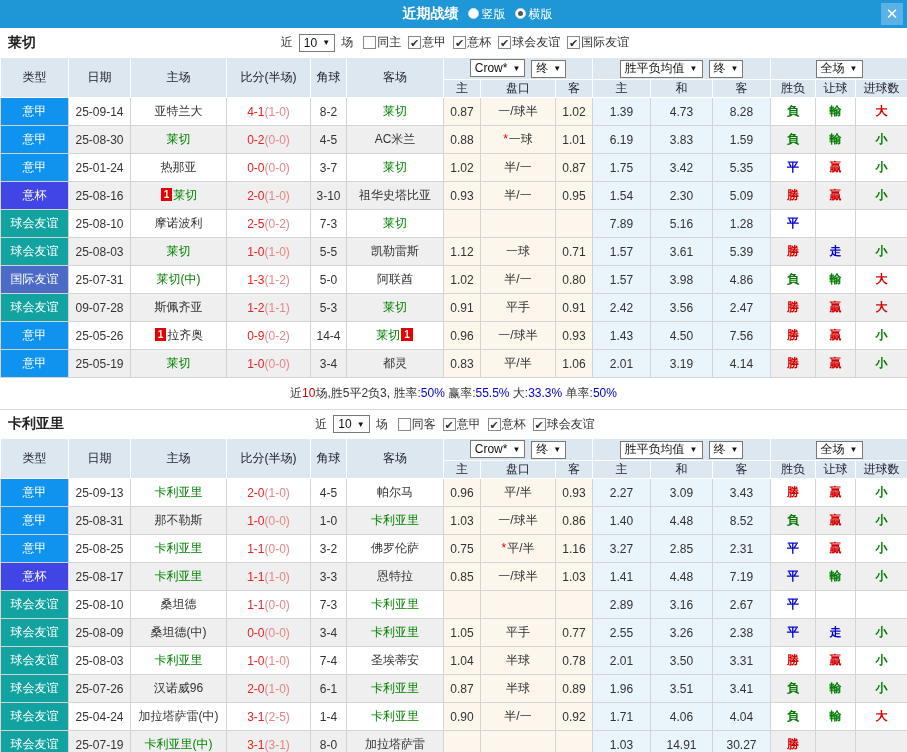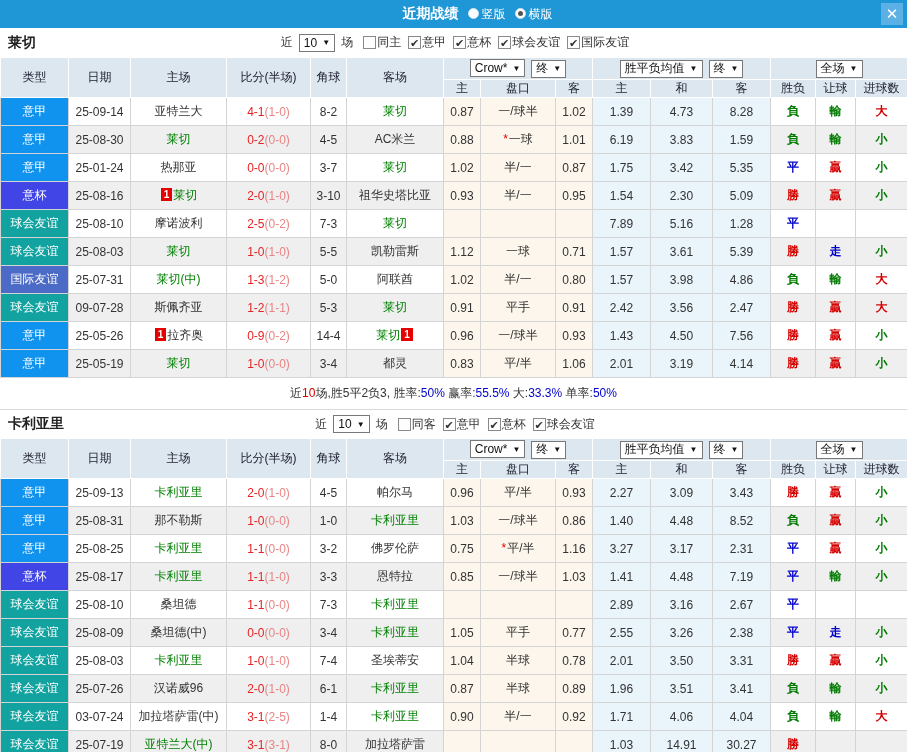--- a/index.html
+++ b/index.html
@@ -464,21 +464,21 @@
               <td class="c-type" style="background: rgb(15, 147, 239);">意甲</td>
               <td class="c-plain">25-08-25</td>
               <td class="c-plain"><span class="team green">卡利亚里</span></td>
               <td class="c-plain"><span class="score-full">1-1</span><span class="score-half">(0-0)</span></td>
               <td class="c-plain">3-2</td>
               <td class="c-plain"><span class="team">佛罗伦萨</span></td>
               <td class="c-odds">0.75</td>
               <td class="c-odds"><span class="star">*</span>平/半</td>
               <td class="c-odds">1.16</td>
               <td class="c-avg">3.27</td>
-              <td class="c-avg">3.17</td>
+              <td class="c-avg">2.85</td>
               <td class="c-avg">2.31</td>
               <td class="c-plain c-res" style="color: rgb(0, 0, 204);">平</td>
               <td class="c-plain c-res" style="color: rgb(212, 0, 0);">贏</td>
               <td class="c-plain c-res" style="color: rgb(0, 122, 0);">小</td>
             </tr>
             <tr class="even">
               <td class="c-type" style="background: rgb(65, 69, 230);">意杯</td>
               <td class="c-plain">25-08-17</td>
               <td class="c-plain"><span class="team green">卡利亚里</span></td>
               <td class="c-plain"><span class="score-full">1-1</span><span class="score-half">(1-0)</span></td>
@@ -557,39 +557,39 @@
               <td class="c-odds">0.89</td>
               <td class="c-avg">1.96</td>
               <td class="c-avg">3.51</td>
               <td class="c-avg">3.41</td>
               <td class="c-plain c-res" style="color: rgb(0, 122, 0);">負</td>
               <td class="c-plain c-res" style="color: rgb(0, 122, 0);">輸</td>
               <td class="c-plain c-res" style="color: rgb(0, 122, 0);">小</td>
             </tr>
             <tr class="odd">
               <td class="c-type" style="background: rgb(18, 163, 160);">球会友谊</td>
-              <td class="c-plain">03-07-24</td>
+              <td class="c-plain">25-04-24</td>
               <td class="c-plain"><span class="team">加拉塔萨雷(中)</span></td>
               <td class="c-plain"><span class="score-full">3-1</span><span class="score-half">(2-5)</span></td>
               <td class="c-plain">1-4</td>
               <td class="c-plain"><span class="team green">卡利亚里</span></td>
               <td class="c-odds">0.90</td>
               <td class="c-odds">半/一</td>
               <td class="c-odds">0.92</td>
               <td class="c-avg">1.71</td>
               <td class="c-avg">4.06</td>
               <td class="c-avg">4.04</td>
               <td class="c-plain c-res" style="color: rgb(0, 122, 0);">負</td>
               <td class="c-plain c-res" style="color: rgb(0, 122, 0);">輸</td>
               <td class="c-plain c-res" style="color: rgb(212, 0, 0);">大</td>
             </tr>
             <tr class="even">
               <td class="c-type" style="background: rgb(18, 163, 160);">球会友谊</td>
               <td class="c-plain">25-07-19</td>
-              <td class="c-plain"><span class="team green">亚特兰大(中)</span></td>
+              <td class="c-plain"><span class="team green">卡利亚里(中)</span></td>
               <td class="c-plain"><span class="score-full">3-1</span><span class="score-half">(3-1)</span></td>
               <td class="c-plain">8-0</td>
               <td class="c-plain"><span class="team">加拉塔萨雷</span></td>
               <td class="c-odds"></td>
               <td class="c-odds"></td>
               <td class="c-odds"></td>
               <td class="c-avg">1.03</td>
               <td class="c-avg">14.91</td>
               <td class="c-avg">30.27</td>
               <td class="c-plain c-res" style="color: rgb(212, 0, 0);">勝</td>

